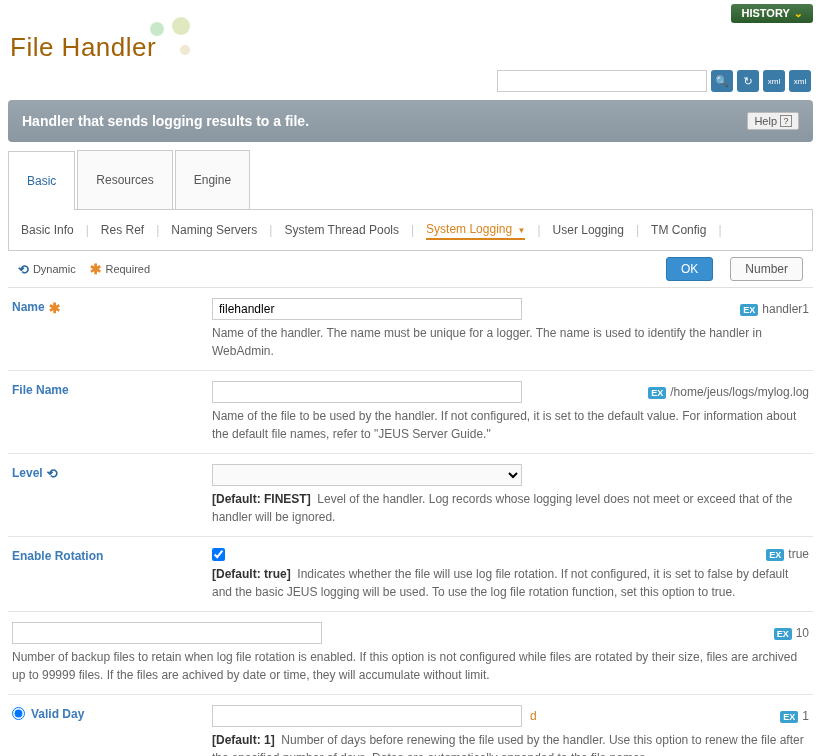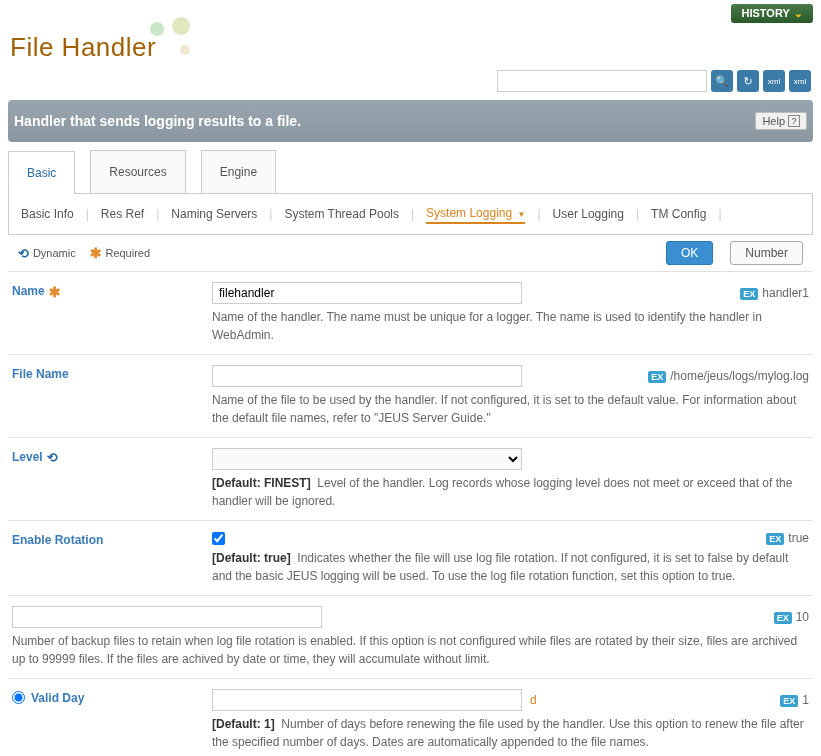--- a/index.html
+++ b/index.html
@@ -9,26 +9,26 @@
 .history-btn .chevron { color: #ffcc00; margin-left: 4px; }
 .title-row { display: flex; align-items: center; padding: 5px 10px 5px 10px; position: relative; }
 .page-title { font-size: 26px; color: #a16207; font-weight: normal; letter-spacing: 0.5px; }
 .decor-circle { position: absolute; border-radius: 50%; }
 .decor1 { width: 14px; height: 14px; background: #c9e8c9; top: -5px; left: 150px; }
 .decor2 { width: 18px; height: 18px; background: #e0e8c0; top: -10px; left: 172px; }
 .decor3 { width: 10px; height: 10px; background: #f0e8d0; top: 18px; left: 180px; }
 .search-row { display: flex; justify-content: flex-end; padding: 2px 10px 8px; gap: 4px; align-items: center; }
 .search-input { width: 210px; height: 22px; border: 1px solid #ccc; padding: 2px 4px; }
 .icon-btn { width: 22px; height: 22px; background: #3a7ba8; border-radius: 3px; display: flex; align-items: center; justify-content: center; cursor: pointer; color: #fff; font-size: 11px; }
-.desc-banner { background: linear-gradient(#9aa6af, #8a96a0); margin: 0 8px; border-radius: 4px; padding: 12px 6px; display: flex; justify-content: space-between; align-items: center; }
+.desc-banner { background: linear-gradient(#9aa6af, #8a96a0); margin: 0 8px; border-radius: 4px; padding: 12px 14px; display: flex; justify-content: space-between; align-items: center; }
 .desc-banner-text { color: #fff; font-size: 14px; font-weight: bold; }
 .help-btn { background: #f0f0f0; border: 1px solid #bbb; padding: 2px 6px; font-size: 11px; border-radius: 2px; cursor: pointer; display: flex; align-items: center; gap: 3px; }
 .help-btn .q { border: 1px solid #888; width: 12px; height: 12px; display: inline-flex; align-items: center; justify-content: center; font-size: 9px; }
 .tabs { display: flex; margin: 8px 8px 0; border-bottom: 1px solid #ccc; }
-.tab { padding: 14px 18px; border: 1px solid #ccc; border-bottom: none; background: #fafafa; cursor: pointer; margin-right: 15px; color: #555; }
+.tab { padding: 22px 18px; border: 1px solid #ccc; border-bottom: none; background: #fafafa; cursor: pointer; margin-right: 2px; color: #555; }
 .tab.active { background: #fff; color: #2a6aa0; position: relative; top: 1px; }
 .subtabs-wrap { border: 1px solid #ccc; border-top: none; margin: 0 8px; }
 .subtabs { display: flex; padding: 10px 12px; gap: 4px; flex-wrap: wrap; align-items: center; }
 .subtab { color: #555; padding: 2px 0; cursor: pointer; font-size: 12px; text-align: center; }
 .subtab.active { color: #d9841e; border-bottom: 2px solid #d9841e; }
 .subtab .tri { color: #d9841e; font-size: 8px; margin-left: 2px; }
 .sep { color: #ccc; margin: 0 8px; }
 .legend-row { display: flex; justify-content: space-between; align-items: center; padding: 6px 10px; border-bottom: 1px solid #e0e0e0; margin: 0 8px; }
 .legend-left { display: flex; gap: 14px; align-items: center; font-size: 11px; }
 .legend-item { display: flex; align-items: center; gap: 4px; }

